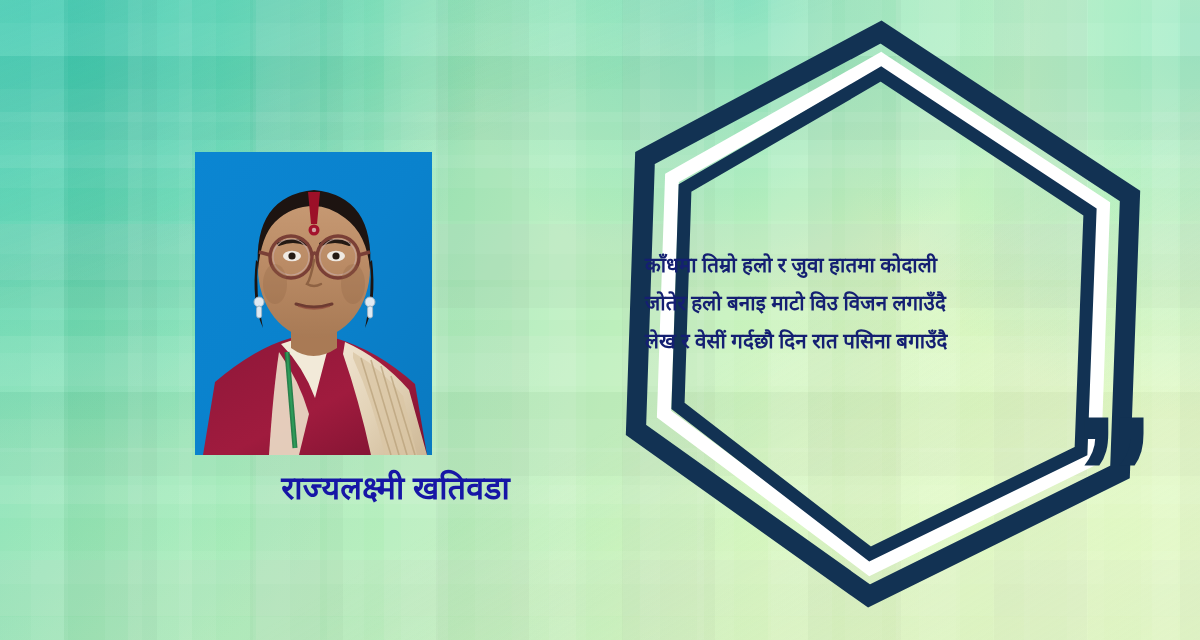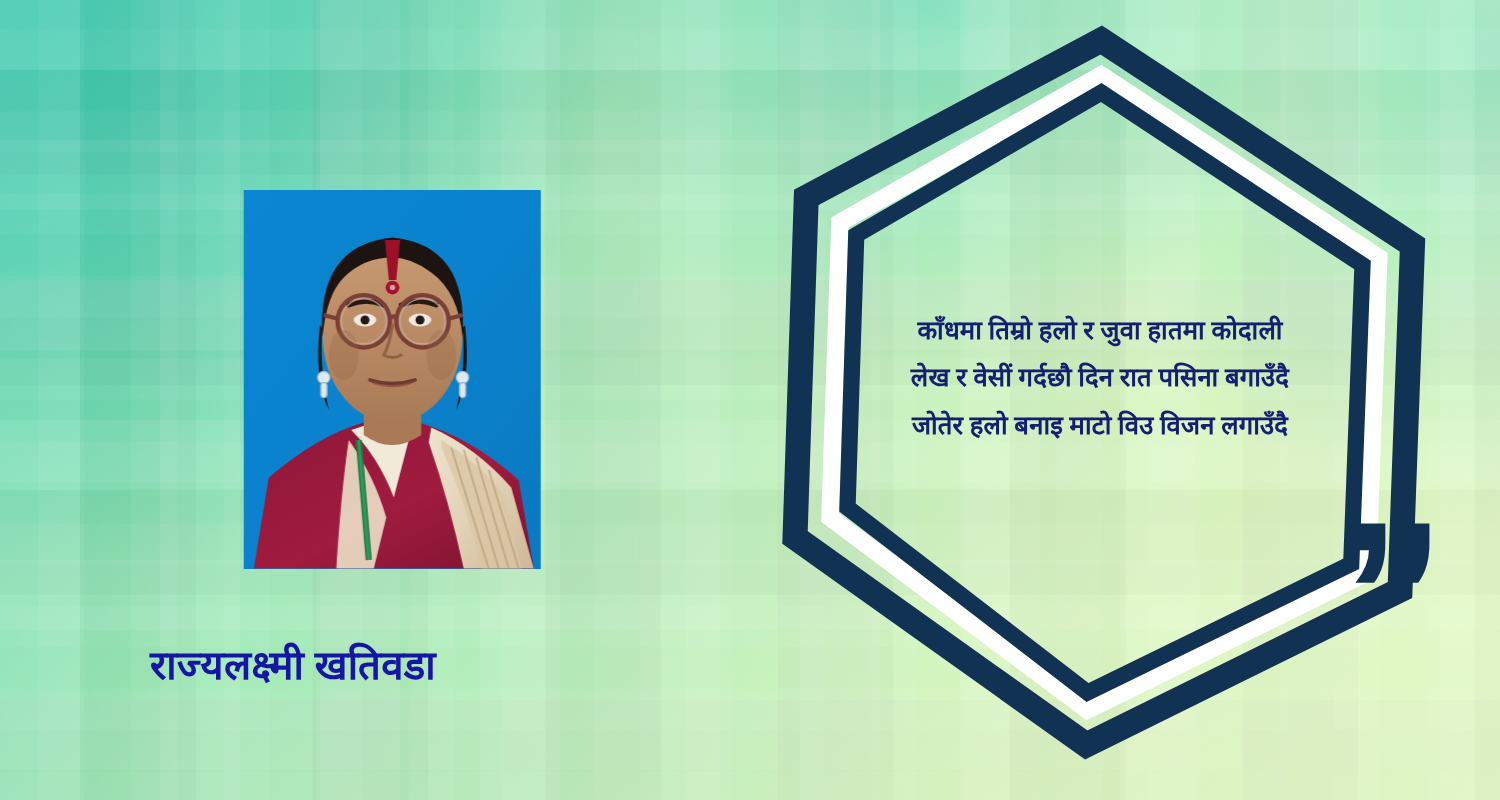--- a/index.html
+++ b/index.html
@@ -96,47 +96,46 @@
     overflow: hidden;
     background: #0a84cf;
   }
   .photo svg { display: block; width: 100%; height: 100%; }
 
   .portrait-name {
     position: absolute;
     left: 120px;
     top: 465px;
     width: 390px;
-    text-align: left;
+    text-align: right;
     font-family: "Liberation Serif", "DejaVu Serif", serif;
     font-weight: bold;
     font-size: 32px;
     letter-spacing: .3px;
     color: #1616a6;
     white-space: nowrap;
-    margin-top: 44px;
   }
 
   
   .hex-layer {
     position: absolute;
     left: 600px;
     top: 10px;
     width: 600px;
     height: 620px;
     pointer-events: none;
   }
   .hex-layer svg { display: block; width: 100%; height: 100%; overflow: visible; }
 
   .quote-block {
     position: absolute;
     left: 645px;
     top: 246px;
     width: 470px;
-    text-align: center;
+    text-align: left;
     font-family: "Liberation Serif", "DejaVu Serif", serif;
     font-weight: bold;
     color: #141f72;
     font-size: 20.5px;
     line-height: 38px;
     letter-spacing: .15px;
   }
   .quote-line { white-space: nowrap; display: block; }
 
   .quote-glyph {
@@ -274,19 +273,19 @@
       <polygon points="281,22 530,186 520,462 269,586 36,420 45,148" fill="none" stroke="#123253" stroke-width="20" stroke-linejoin="miter"></polygon>
 
       <polygon points="281,50 503,196 494,448 270,558 64,404 72,168" fill="none" stroke="#ffffff" stroke-width="14" stroke-linejoin="miter"></polygon>
 
       <polygon points="281,64 490,202 481,441 270,544 78,396 85,178" fill="none" stroke="#123253" stroke-width="13" stroke-linejoin="miter"></polygon>
     </svg>
   </div>
 
   <div class="quote-block">
     <span class="quote-line">काँधमा तिम्रो हलो र जुवा हातमा कोदाली</span>
+    <span class="quote-line">जोतेर हलो बनाइ माटो विउ विजन लगाउँदै</span>
     <span class="quote-line">लेख र वेसीं गर्दछौ दिन रात पसिना बगाउँदै</span>
-    <span class="quote-line">जोतेर हलो बनाइ माटो विउ विजन लगाउँदै</span>
   </div>
 
   <div class="quote-glyph">”</div>
 
 </div>
 
 </body></html>

